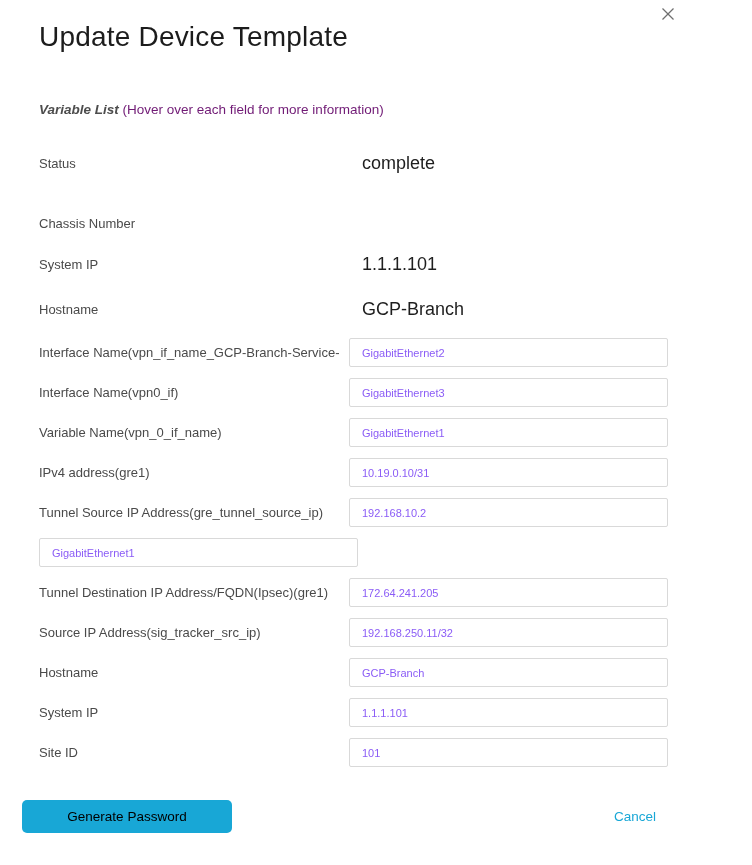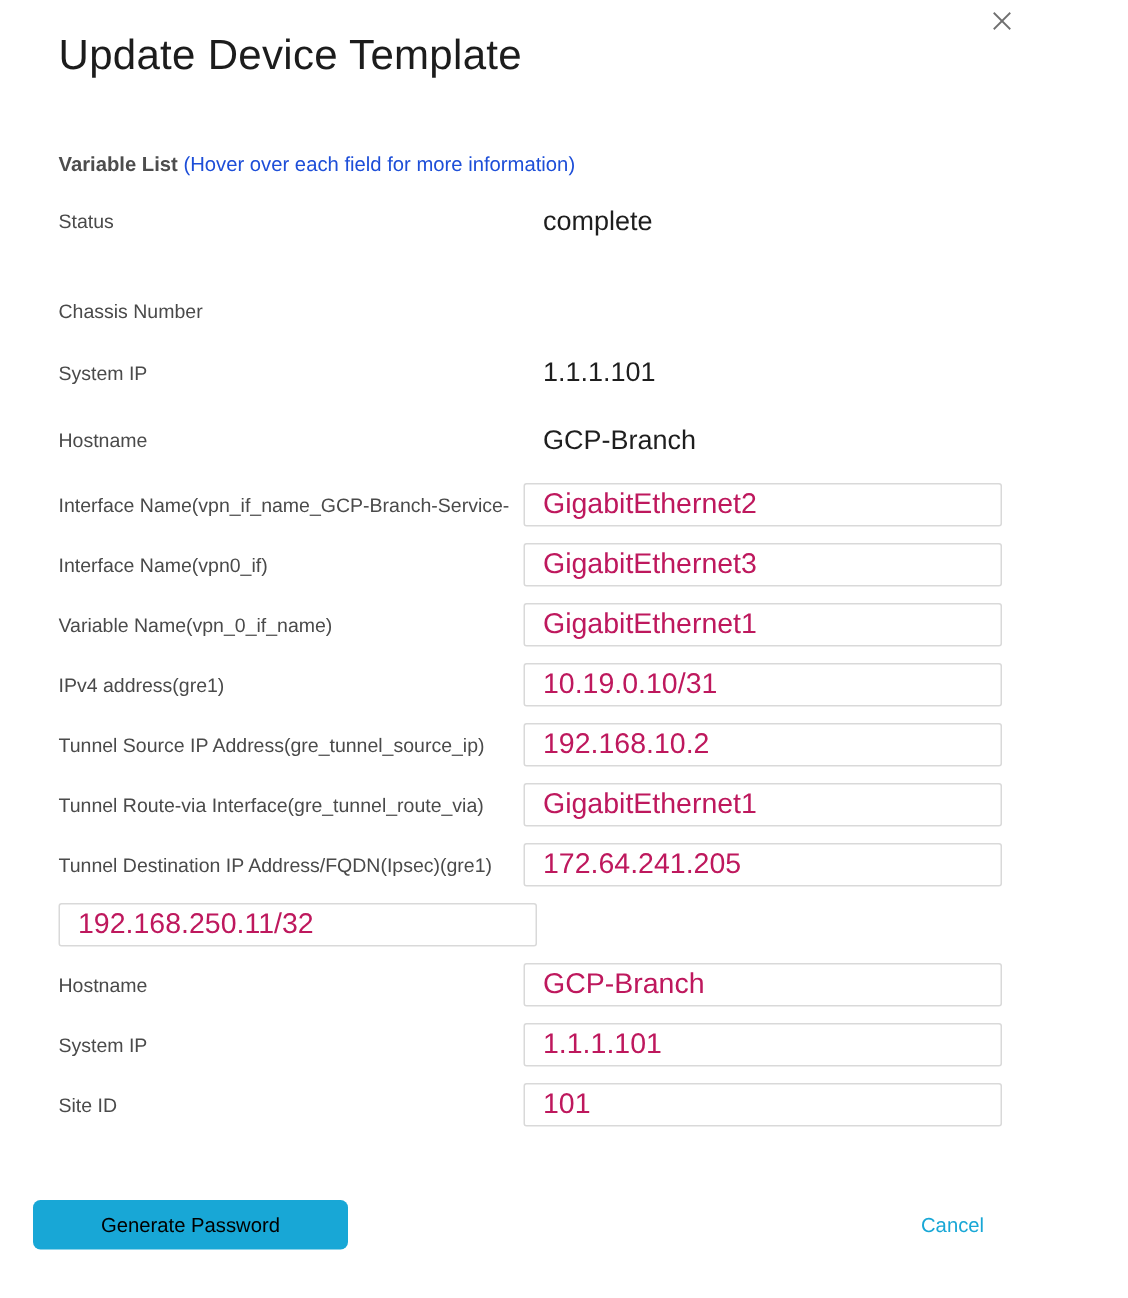--- a/index.html
+++ b/index.html
@@ -30,24 +30,24 @@
     color: #1c1c1c;
     line-height: 34px;
   }
 
   .section-header {
     margin-top: 48px;
     font-size: 13.5px;
     line-height: 15px;
     color: #757575;
   }
-  .section-header .sec-title { font-weight: 700; color: #4d4d4d; }
-  .section-header .sec-hint { font-weight: 400; color: #1d4ed8; }
-
-  .rows { margin-top: 20px; }
+  .section-header .sec-title { font-weight: 700; color: #4d4d4d; font-style: italic; }
+  .section-header .sec-hint { font-weight: 400; color: #701a75; }
+
+  .rows { margin-top: 36px; }
 
   .row {
     display: flex;
     align-items: center;
     width: 629px; 
   }
   .row .lbl {
     flex: 0 0 310px;
     max-width: 310px;
     font-size: 13px;
@@ -66,22 +66,22 @@
   .mb-sysip   { margin-bottom: 24px; }
   .mb-host    { margin-bottom: 18px; }
 
   .row-input { height: 29px; margin-bottom: 11px; }
   .row-input input {
     width: 319px; height: 29px;
     border: 1px solid #d9d9d9;
     border-radius: 2px;
     background: #fff;
     font-family: "Liberation Sans", "DejaVu Sans", sans-serif;
-    font-size: 19px;
-    color: #be185d;
+    font-size: 11px;
+    color: #8b5cf6;
     padding: 0 10px 0 12px;
     outline: none;
   }
 
   .footer {
     position: absolute;
     left: 0; top: 800px;
     width: 752px; height: 33px;
   }
   .btn {
@@ -164,28 +164,28 @@
       </div>
       <div class="row row-input">
         <div class="lbl">IPv4 address(gre1)</div>
         <input type="text" value="10.19.0.10/31" style="">
       </div>
       <div class="row row-input">
         <div class="lbl">Tunnel Source IP Address(gre_tunnel_source_ip)</div>
         <input type="text" value="192.168.10.2" style="">
       </div>
       <div class="row row-input">
-        <div class="lbl">Tunnel Route-via Interface(gre_tunnel_route_via)</div>
         <input type="text" value="GigabitEthernet1" style="">
       </div>
       <div class="row row-input">
         <div class="lbl">Tunnel Destination IP Address/FQDN(Ipsec)(gre1)</div>
         <input type="text" value="172.64.241.205" style="">
       </div>
       <div class="row row-input">
+        <div class="lbl">Source IP Address(sig_tracker_src_ip)</div>
         <input type="text" value="192.168.250.11/32" style="">
       </div>
       <div class="row row-input">
         <div class="lbl">Hostname</div>
         <input type="text" value="GCP-Branch" style="">
       </div>
       <div class="row row-input">
         <div class="lbl">System IP</div>
         <input type="text" value="1.1.1.101" style="">
       </div>

